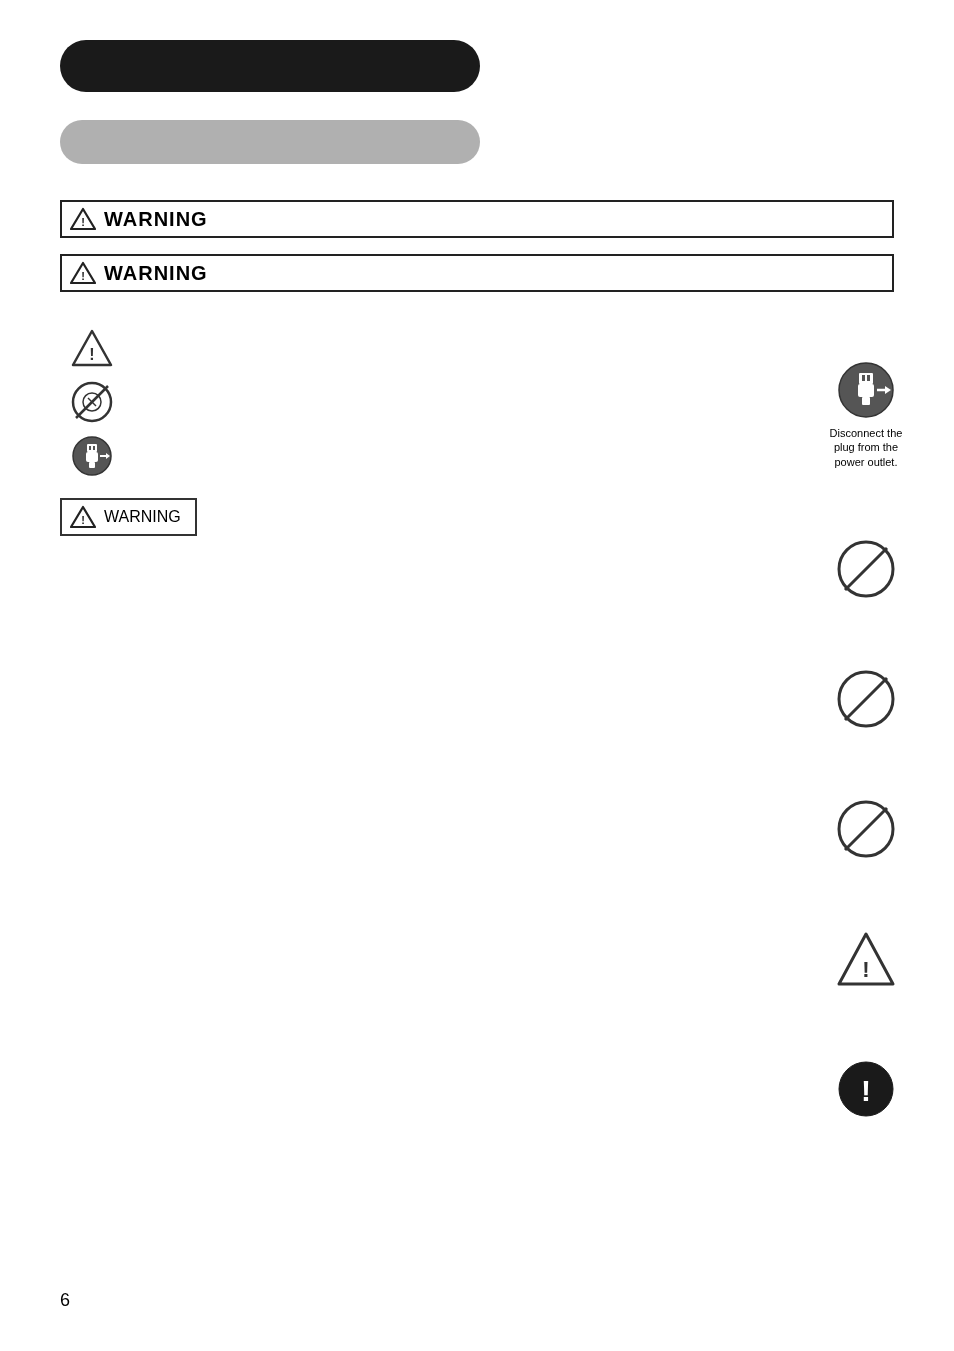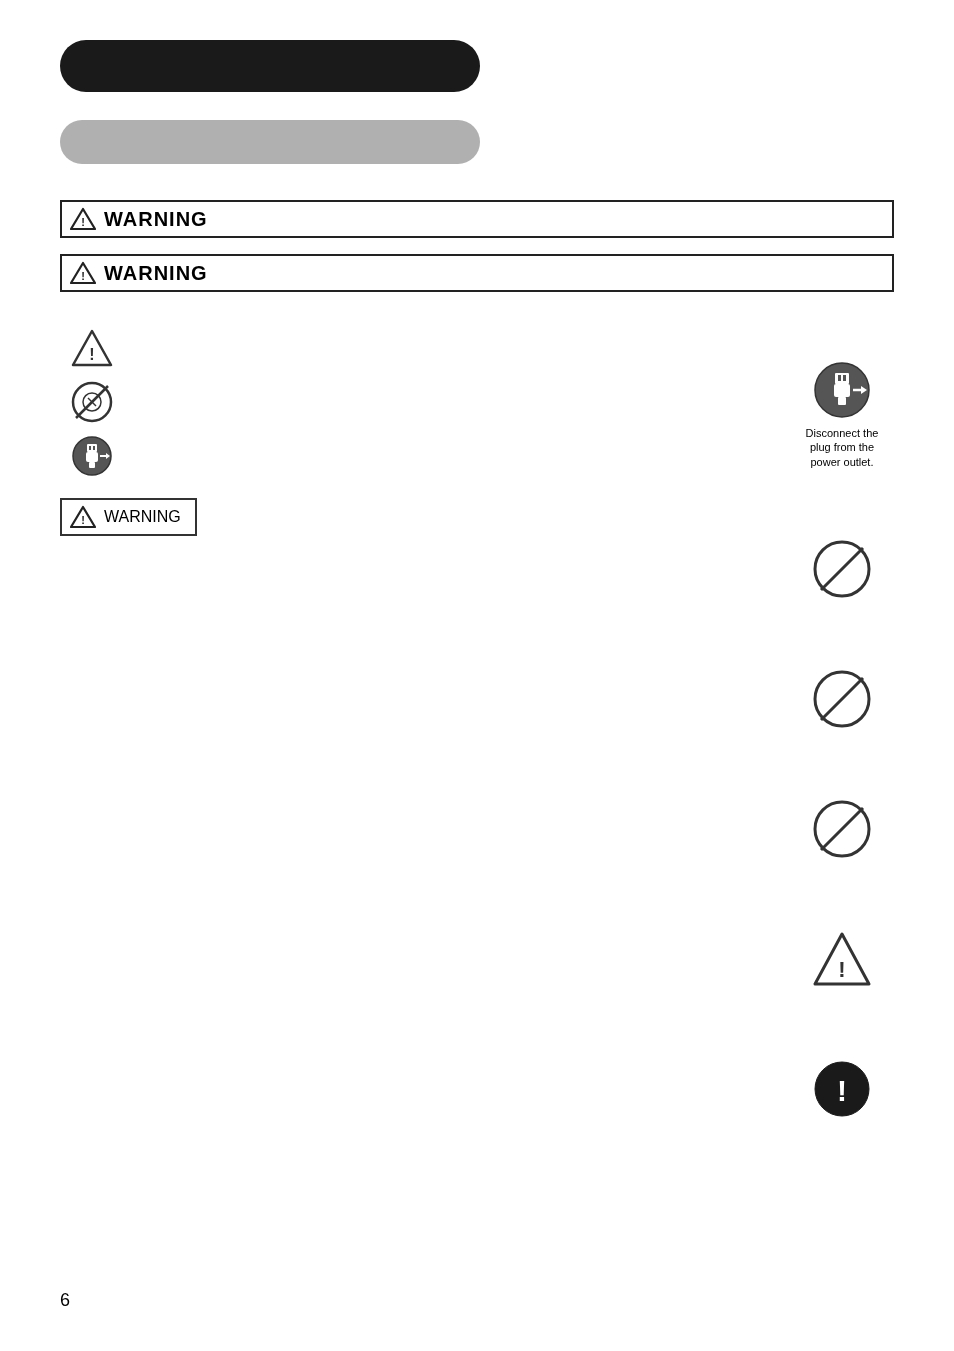--- a/index.html
+++ b/index.html
@@ -90,21 +90,21 @@
     .page-number {
       position: absolute;
       bottom: 40px;
       left: 60px;
       font-size: 18px;
     }
 
     
     .right-col {
       position: absolute;
-      right: 72px;
+      right: 48px;
       top: 360px;
       display: flex;
       flex-direction: column;
       gap: 70px;
       align-items: center;
     }
 
     .right-icon-block {
       display: flex;
       flex-direction: column;

